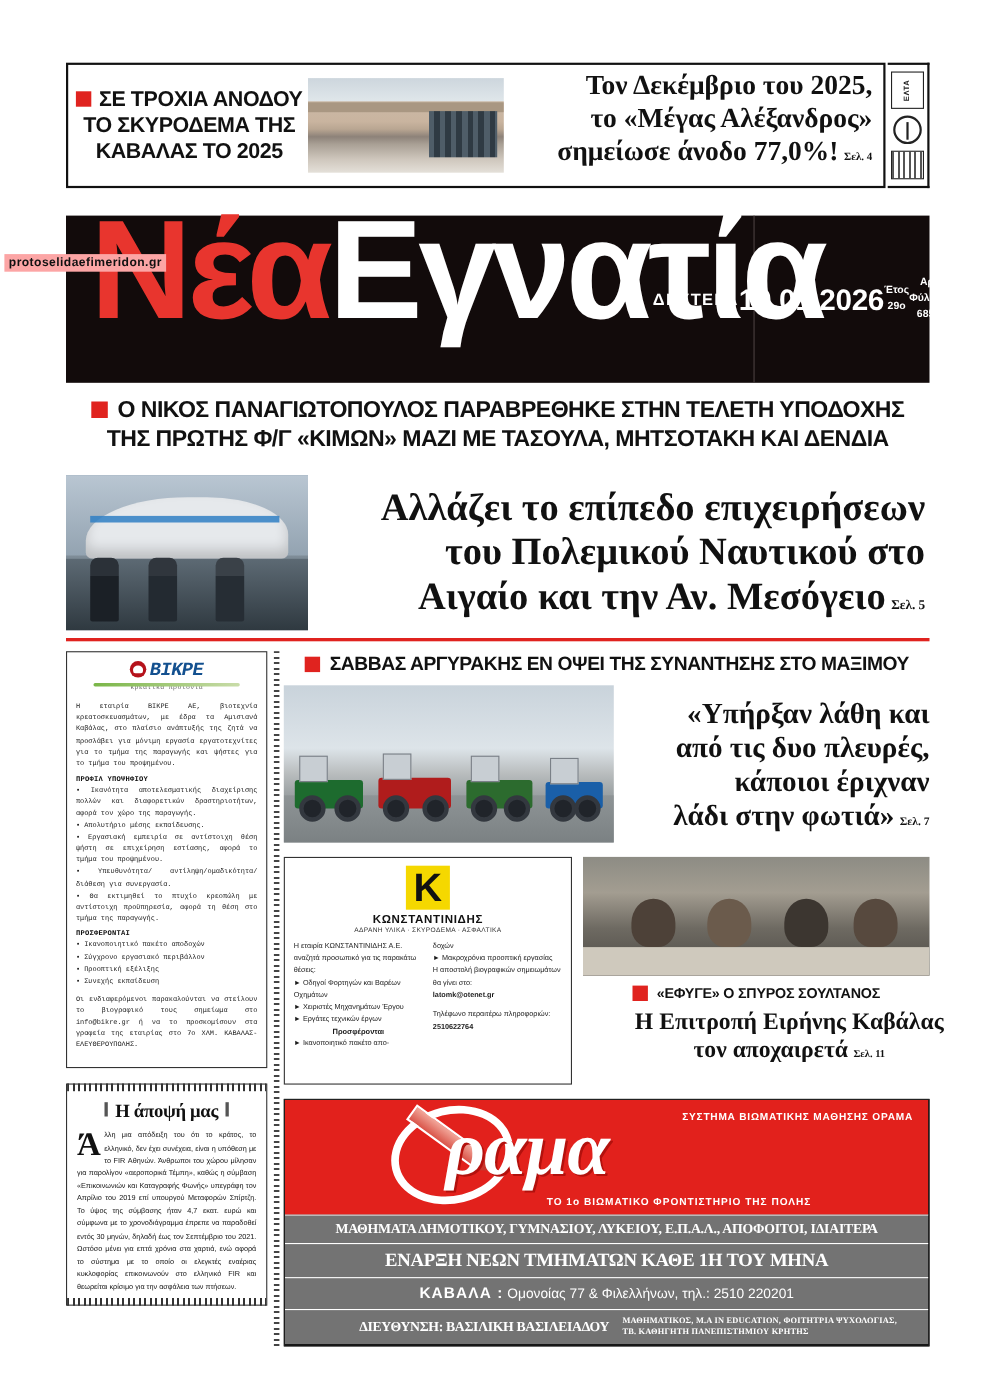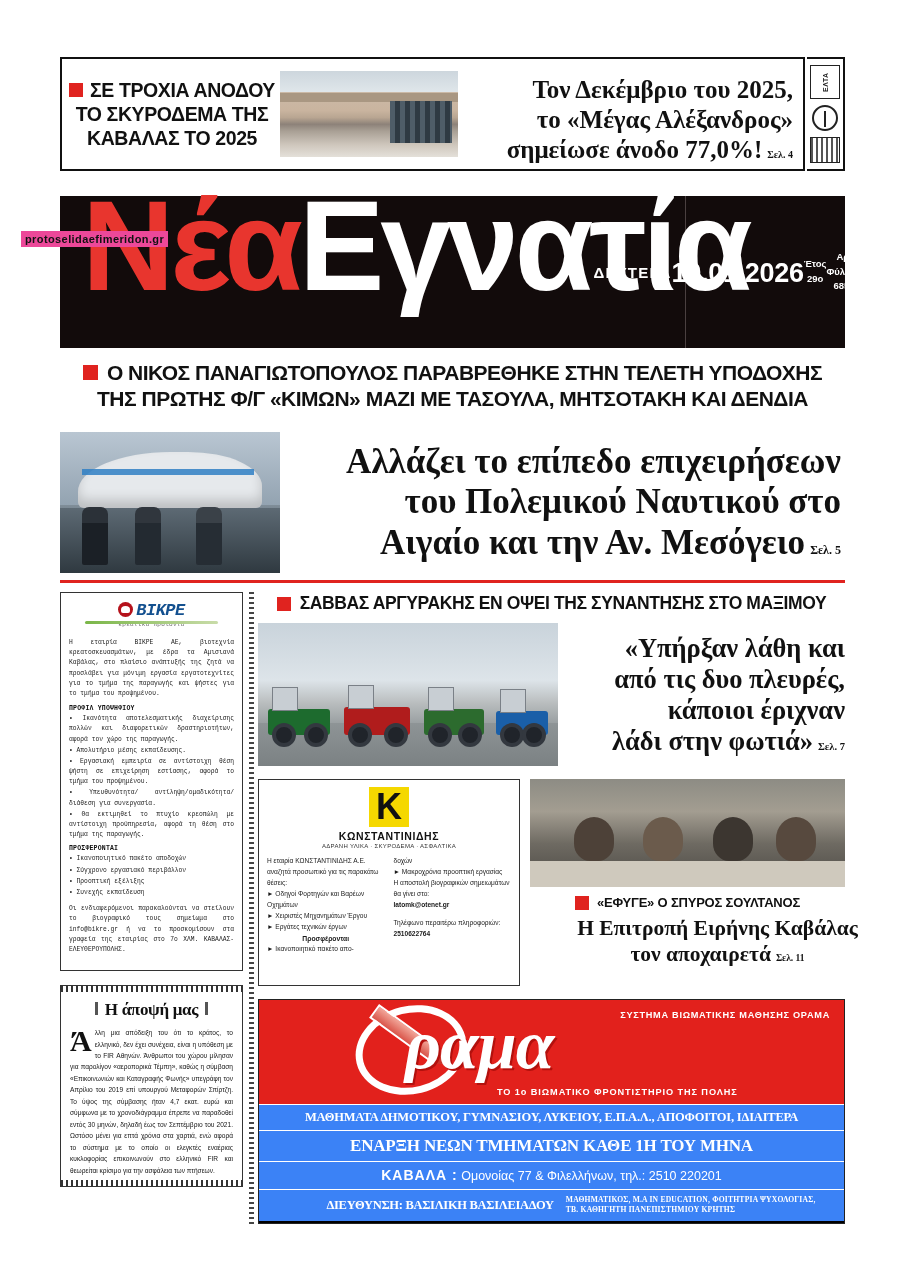--- a/index.html
+++ b/index.html
@@ -45,21 +45,21 @@
   .tb-photo::before {
     content: ""; position: absolute; left: 0; top: 22px; width: 100%; height: 9px;
     background: #a99782;
   }
   .tb-photo::after {
     content: ""; position: absolute; right: 6px; top: 30px; width: 62px; height: 42px;
     background: repeating-linear-gradient(90deg, #4f5d68 0 5px, #2f3a43 5px 10px);
     border-top: 3px solid #b3a characteristic;
   }
   .tb-right {
-    flex: 1; display: flex; flex-direction: column; justify-content: flex-end;
+    flex: 1; display: flex; flex-direction: column; justify-content: flex-start;
     padding: 4px 10px 4px 8px; border-left: 0px;
   }
   .tb-rline {
     font-family: "Liberation Serif", serif; font-weight: 700;
     font-size: 25px; line-height: 1.2; color: #111; text-align: right;
     white-space: nowrap;
   }
   .sel-small {
     font-family: "Liberation Serif", serif; font-weight: 700;
     font-size: 10px; vertical-align: baseline; padding-left: 5px;
@@ -117,22 +117,22 @@
     display: flex; flex-direction: row; align-items: center;
     justify-content: center; padding: 8px 4px; color: #fff; text-align: center;
   }
   .mh-day { font-size: 15px; font-weight: 700; letter-spacing: 1.2px; }
   .mh-date { font-size: 27px; font-weight: 700; margin-top: 2px; letter-spacing: -0.3px; }
   .mh-rule { width: 108px; height: 1px; background: #8a3a38; margin: 9px 0 7px; }
   .mh-meta { font-size: 9.5px; line-height: 1.55; font-weight: 700; }
   .mh-price { font-size: 14px; font-weight: 700; margin-top: 2px; }
 
   .watermark {
-    position: absolute; left: 21px; top: 231px;
-    background: #ec4899; color: #111;
+    position: absolute; left: 4px; top: 231px;
+    background: #fca5a5; color: #111;
     font-size: 11px; font-weight: 700; letter-spacing: 0.4px;
     padding: 2px 4px; z-index: 30; white-space: nowrap;
   }
 
   
   .lead-kicker {
     position: absolute; left: 60px; top: 360px; width: 785px;
   }
   .lk-line {
     font-weight: 700; font-size: 21px; line-height: 1.22; color: #111;
@@ -351,21 +351,21 @@
   .or-pencil::after {
     content:""; position:absolute; right:-17px; top:-2px;
     border-left: 15px solid #c9352c;
     border-top: 10px solid transparent; border-bottom: 10px solid transparent;
   }
   .or-slogan {
     position: absolute; left: 238px; bottom: 7px; color: #fff;
     font-size: 9.2px; font-weight: 700; letter-spacing: .9px;
   }
   .or-row {
-    background: #3b82f6; color: #fff; text-align: center;
+    background: #737373; color: #fff; text-align: center;
     border-top: 1px solid #fff;
     font-family: "Liberation Serif", serif;
   }
   .or-r1 { font-weight: 700; font-size: 12.5px; padding: 5px 0; letter-spacing: -0.2px; }
   .or-r2 { font-weight: 700; font-size: 17px; padding: 5px 0; letter-spacing: -0.2px; }
   .or-r3 { padding: 5px 0; font-size: 14px; }
   .or-r3 b { font-family: "Liberation Sans", sans-serif; font-weight: 700; letter-spacing: 1px; }
   .or-r3 span.addr { font-family: "Liberation Sans", sans-serif; font-size: 12.5px; }
   .or-r4 {
     display: flex; align-items: center; justify-content: center; gap: 12px;

